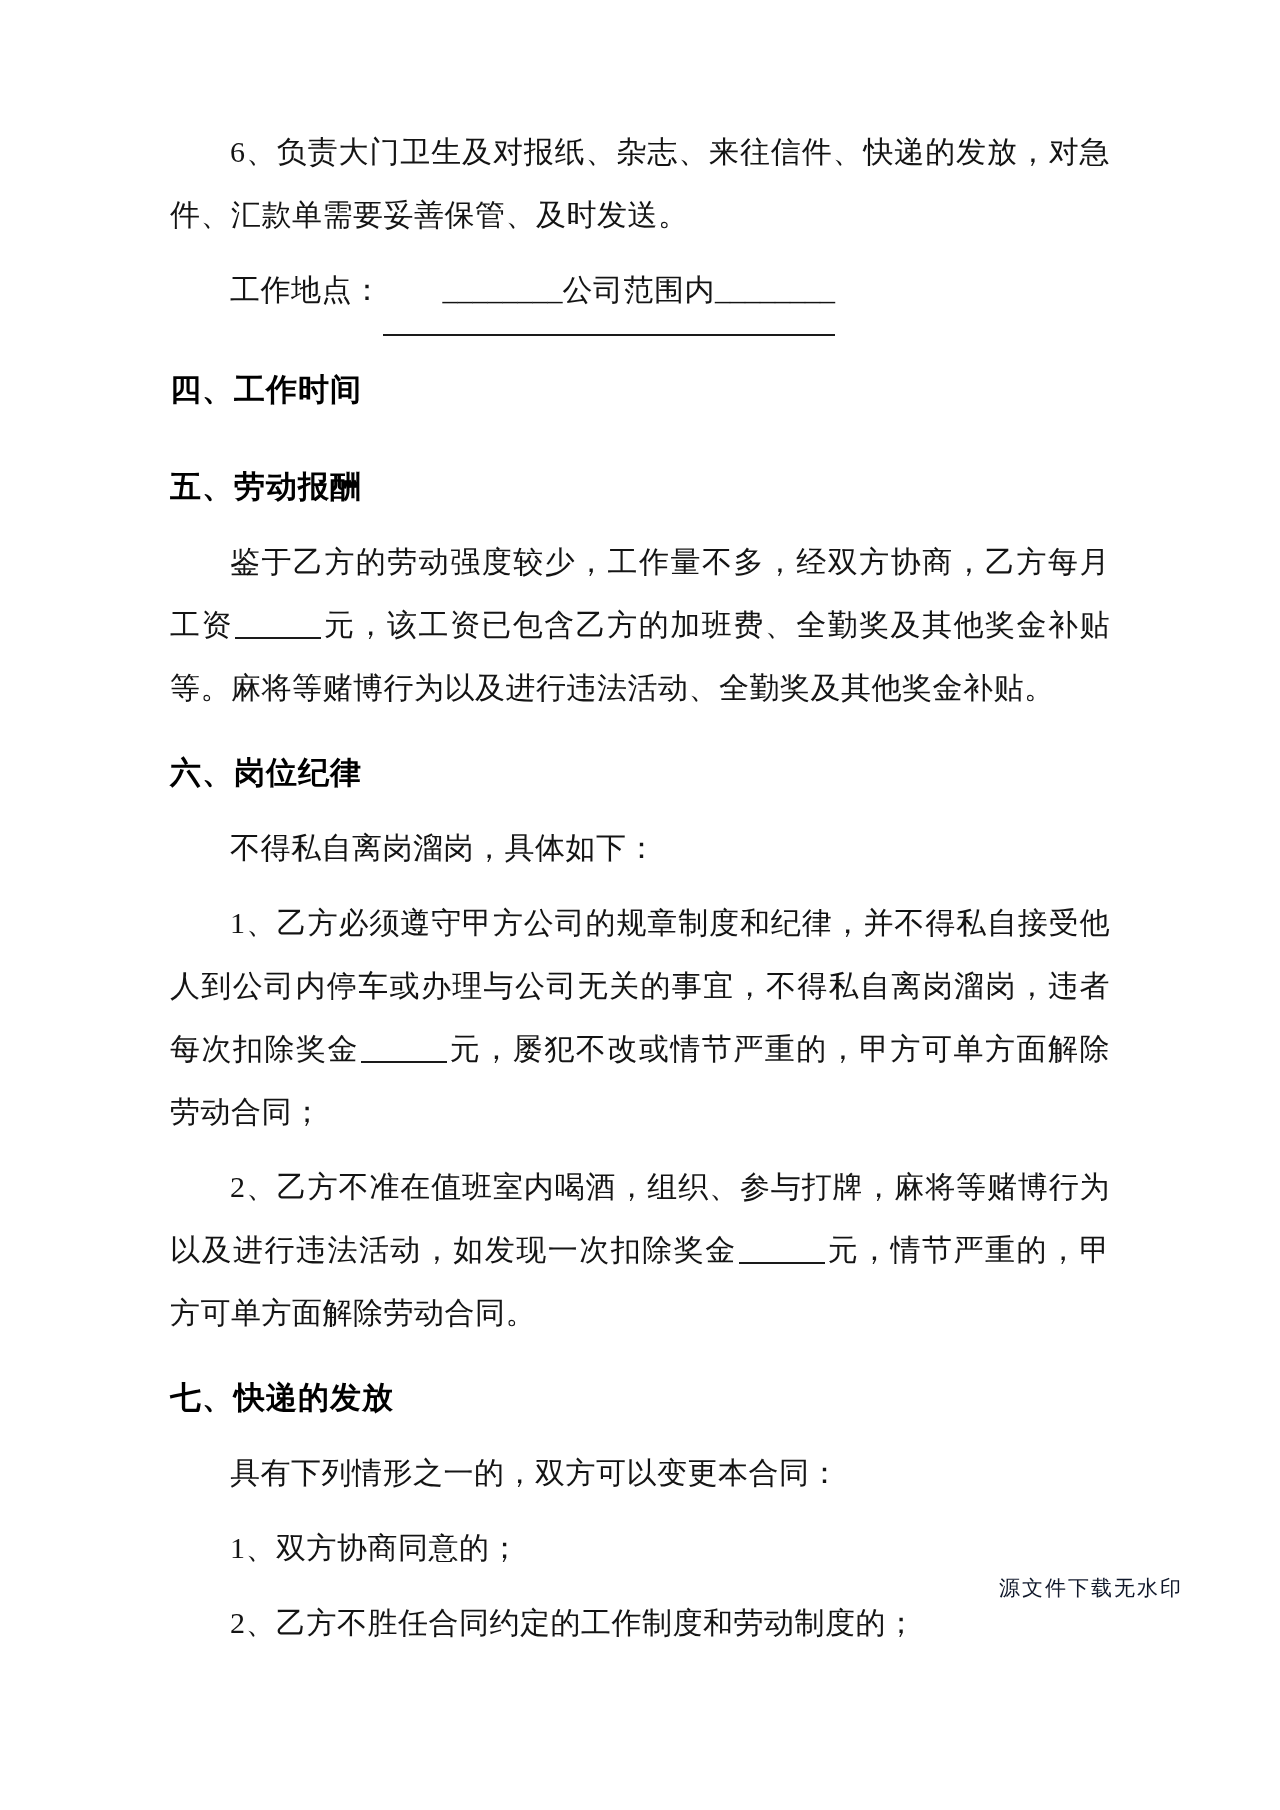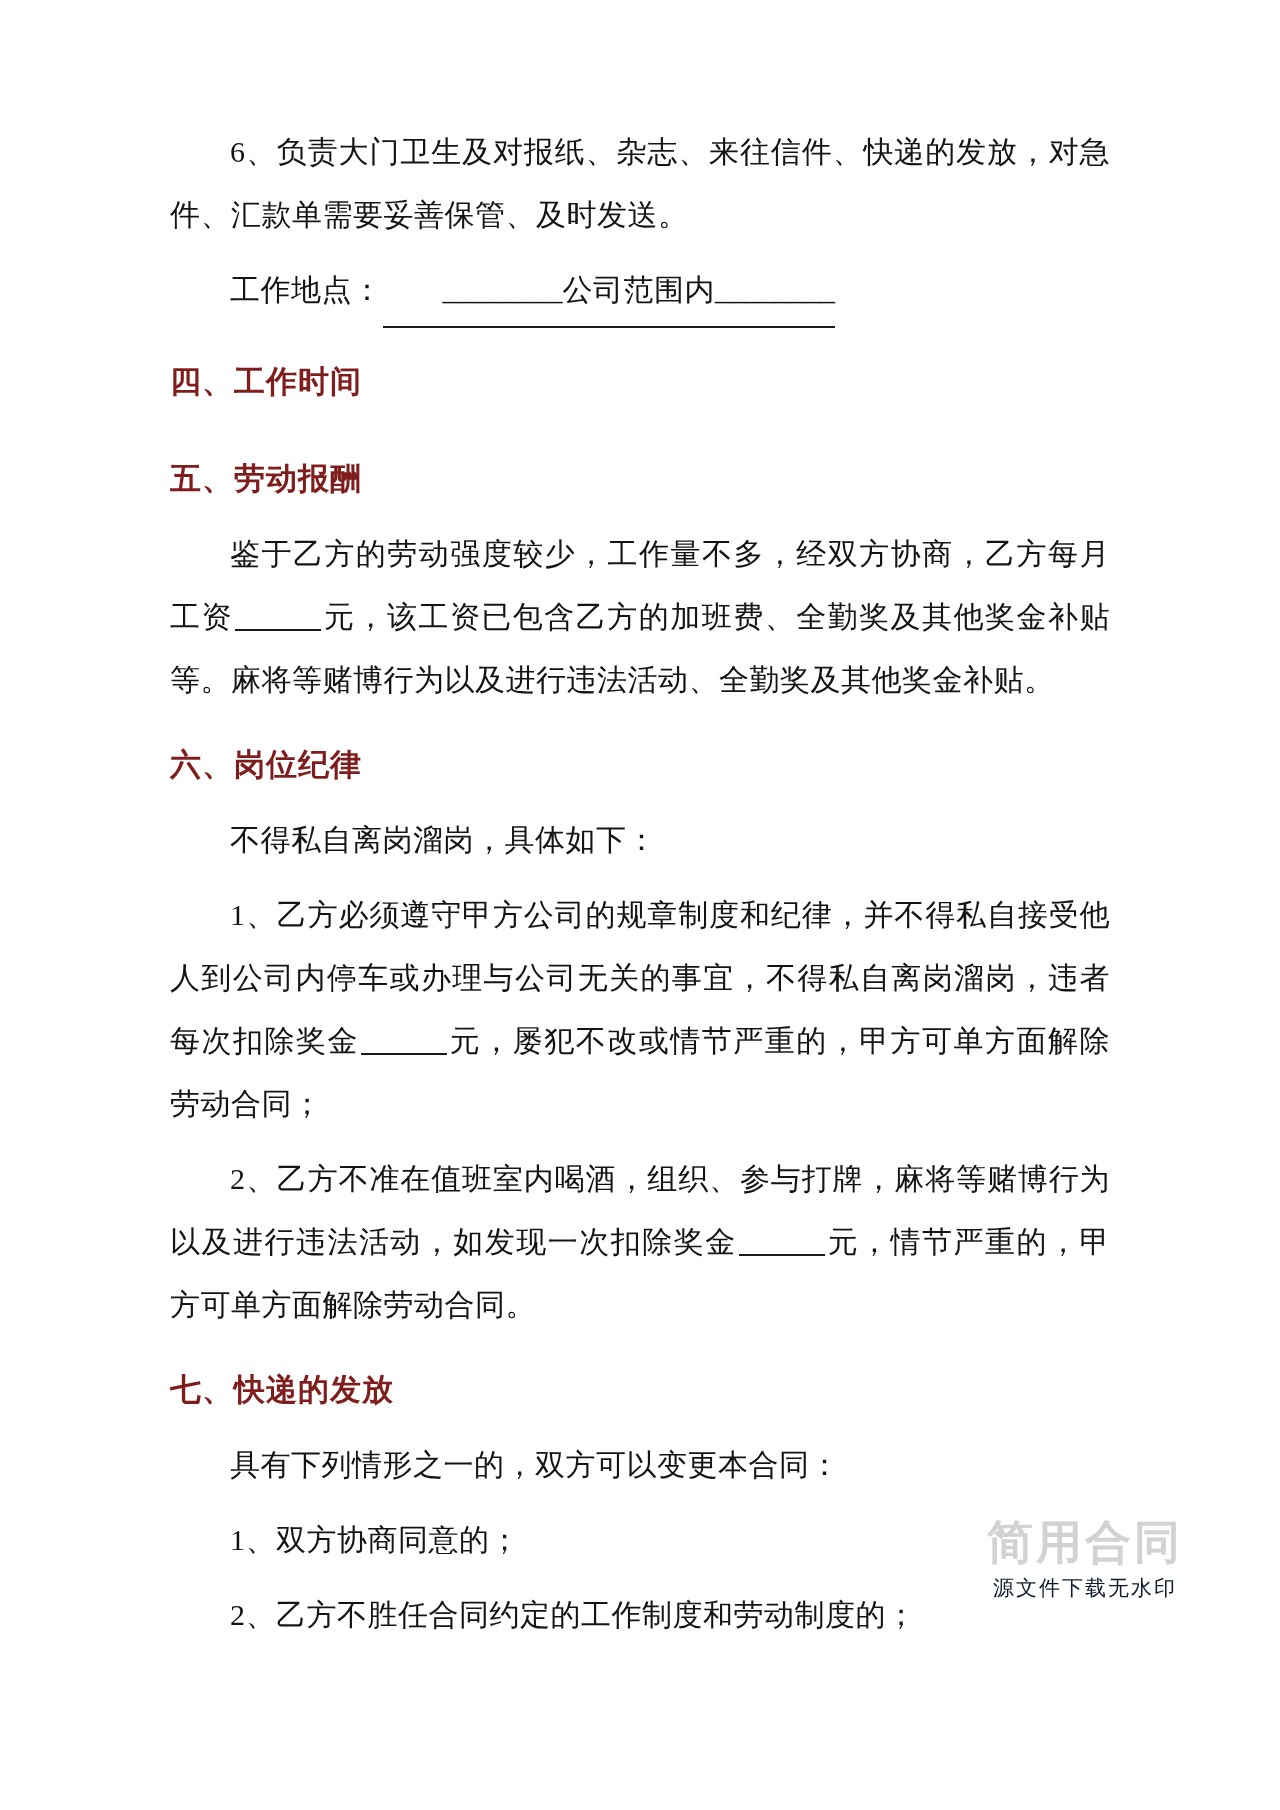--- a/index.html
+++ b/index.html
@@ -37,37 +37,37 @@
   }
   .indent {
     text-indent: 60px;
   }
   .heading {
     font-size: 31px;
     line-height: 63px;
     font-weight: bold;
     letter-spacing: 1px;
     margin: 0;
-    color: #7f1d1d;
+    color: #000000;
     font-family: "Liberation Sans", "DejaVu Sans", sans-serif;
   }
   .gap-sm { height: 12px; }
   .gap-md { height: 22px; }
   .fill-line {
     display: inline-block;
     border-bottom: 2px solid #1a1a1a;
     width: 86px;
     height: 26px;
     vertical-align: -4px;
     margin: 0 2px;
   }
   .loc-line {
     display: inline-block;
     border-bottom: 2px solid #1a1a1a;
-    padding: 0 0 5px 0;
+    padding: 0 0 13px 0;
   }
   .dash {
     letter-spacing: 0px;
   }
   
   #watermark {
     position: absolute;
     right: 52px;
     bottom: 208px;
     text-align: center;
@@ -150,17 +150,16 @@
 
     <p class="para indent">1、双方协商同意的；</p>
 
     <div class="gap-sm"></div>
 
     <p class="para indent">2、乙方不胜任合同约定的工作制度和劳动制度的；</p>
 
   </div>
 
   <div id="watermark">
-    <span class="wm-main">简用合同</span>
     <span class="wm-sub">源文件下载无水印</span>
   </div>
 
 </div>
 
 </body></html>

